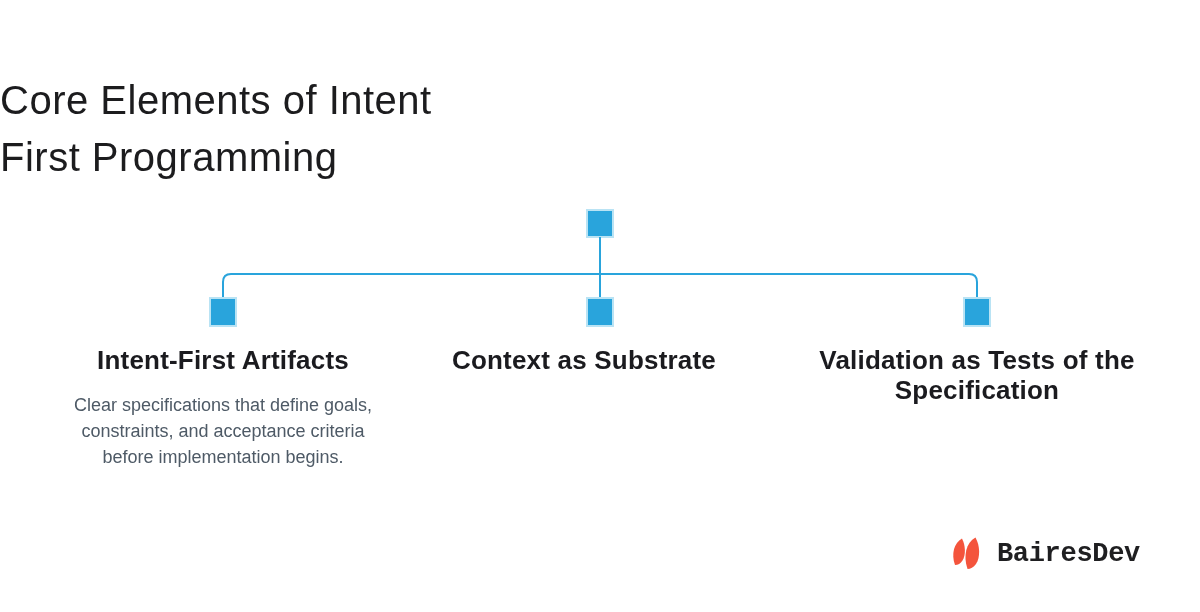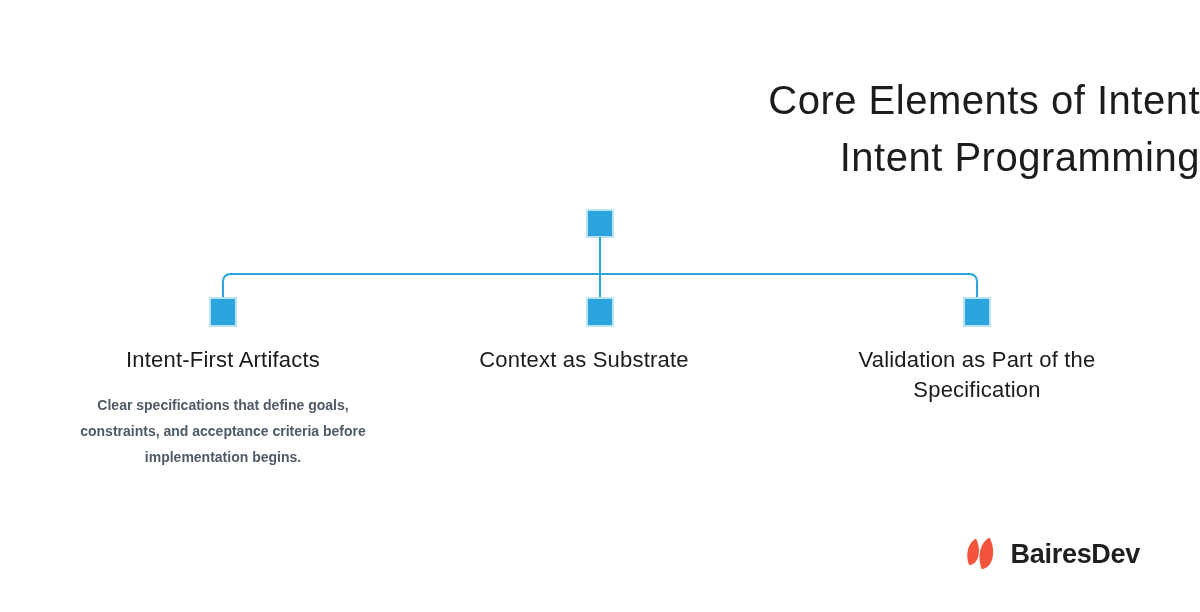--- a/index.html
+++ b/index.html
@@ -23,21 +23,21 @@
     position:relative;
     width:1200px;
     height:612px;
     background:var(--background);
   }
   .title{
     position:absolute;
     top:72px;
     left:0;
     width:1200px;
-    text-align:right;
+    text-align:left;
     font-weight:400;
     color:var(--title-text);
     font-size:40px;
     line-height:57px;
     letter-spacing:0.5px;
   }
   .title-line{display:block;}
   .connector{
     position:absolute;
     left:0;
@@ -65,80 +65,80 @@
   .column{
     position:absolute;
     top:0;
     width:340px;
     text-align:center;
   }
   .column:nth-child(1){left:53px;}
   .column:nth-child(2){left:414px;}
   .column:nth-child(3){left:802px;width:350px;}
   .column h2{
-    font-size:22px;
+    font-size:26px;
     line-height:30px;
-    font-weight:400;
+    font-weight:700;
     color:var(--heading-text);
     margin:0 0 17px 0;
     letter-spacing:0.2px;
   }
   .column p{
-    font-size:14px;
+    font-size:18px;
     line-height:26px;
     color:var(--body-text);
     margin:16px;
-    font-weight:bold;
   }
   .logo{
     position:absolute;
     top:536px;
     right:60px;
     display:flex;
     align-items:center;
     gap:7px;
+    font-family:Liberation Mono, monospace;
   }
   .logo-mark{display:block;}
   .logo-mark .petal{fill:var(--logo-orange);}
   .logo-name{
     font-size:27px;
     font-weight:700;
     color:var(--logo-text);
     letter-spacing:-0.3px;
   }
 </style>
 </head>
 <body>
 
 <div class="canvas">
 
   <h1 class="title">
     <span class="title-line">Core Elements of Intent</span>
-    <span class="title-line">Intent Programming</span>
+    <span class="title-line">First Programming</span>
   </h1>
 
   <svg class="connector" viewBox="0 0 1200 130" width="1200" height="130" aria-hidden="true">
     <rect class="node" x="587" y="5" width="26" height="27"></rect>
     <line class="edge" x1="600" y1="32" x2="600" y2="93"></line>
     <path class="edge" d="M223 93 L223 77 Q223 69 231 69 L969 69 Q977 69 977 77 L977 93"></path>
     <rect class="node" x="210" y="93" width="26" height="28"></rect>
     <rect class="node" x="587" y="93" width="26" height="28"></rect>
     <rect class="node" x="964" y="93" width="26" height="28"></rect>
   </svg>
 
   <div class="columns">
     <section class="column">
       <h2>Intent-First Artifacts</h2>
       <p>Clear specifications that define goals, constraints, and acceptance criteria before implementation begins.</p>
     </section>
     <section class="column">
       <h2>Context as Substrate</h2>
     </section>
     <section class="column">
-      <h2>Validation as Part of the Specification</h2>
+      <h2>Validation as Tests of the Specification</h2>
     </section>
   </div>
 
   <div class="logo">
     <svg class="logo-mark" width="40" height="36" viewBox="0 0 40 36" aria-hidden="true">
       <path class="petal" d="M5 29 C 1 18 4 7 12 2.5 C 15.5 9.5 16 19 12.5 24.5 C 10.5 27.5 8 29 5 29 Z"></path>
       <path class="petal" d="M17.5 33 C 13 20 16 6.5 25.5 1.5 C 30 9.5 30.5 21.5 26 28 C 23.5 31.4 20.5 33 17.5 33 Z"></path>
     </svg>
     <span class="logo-name">BairesDev</span>
   </div>

